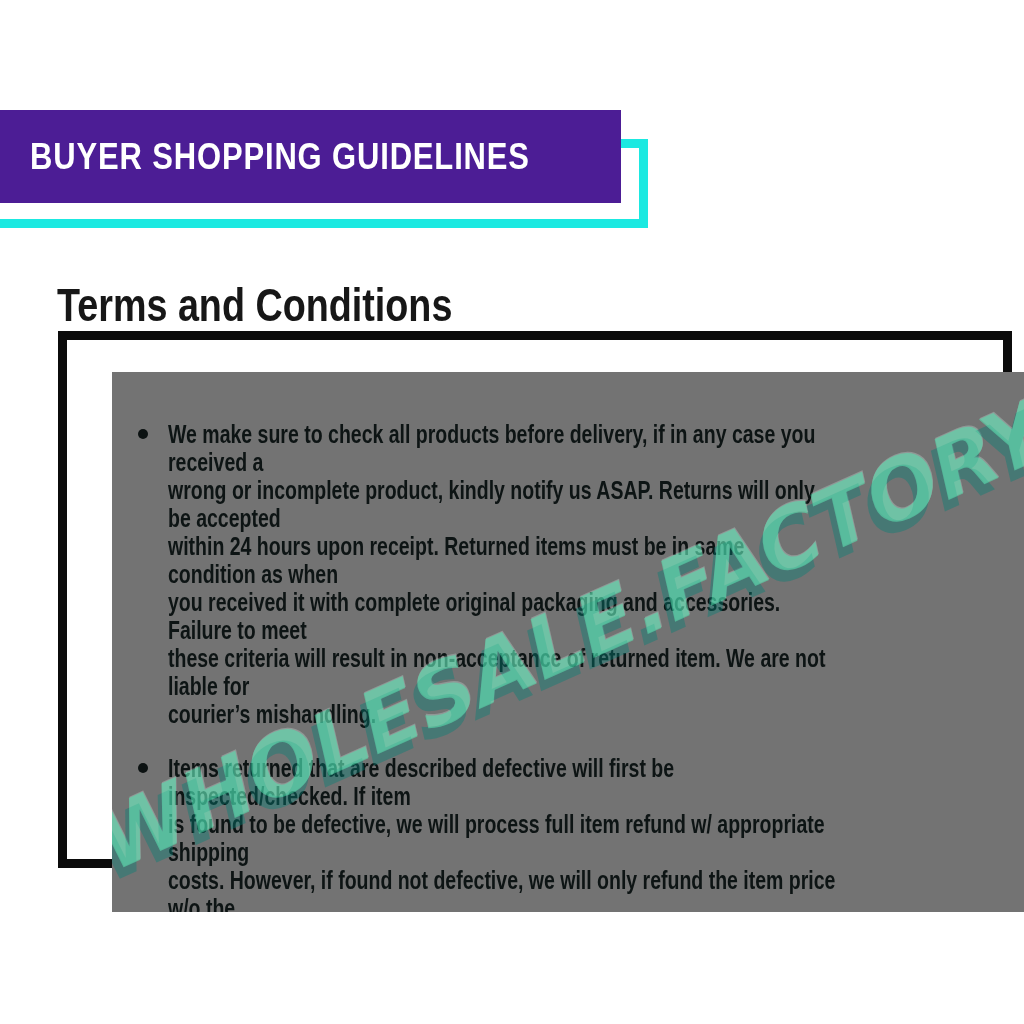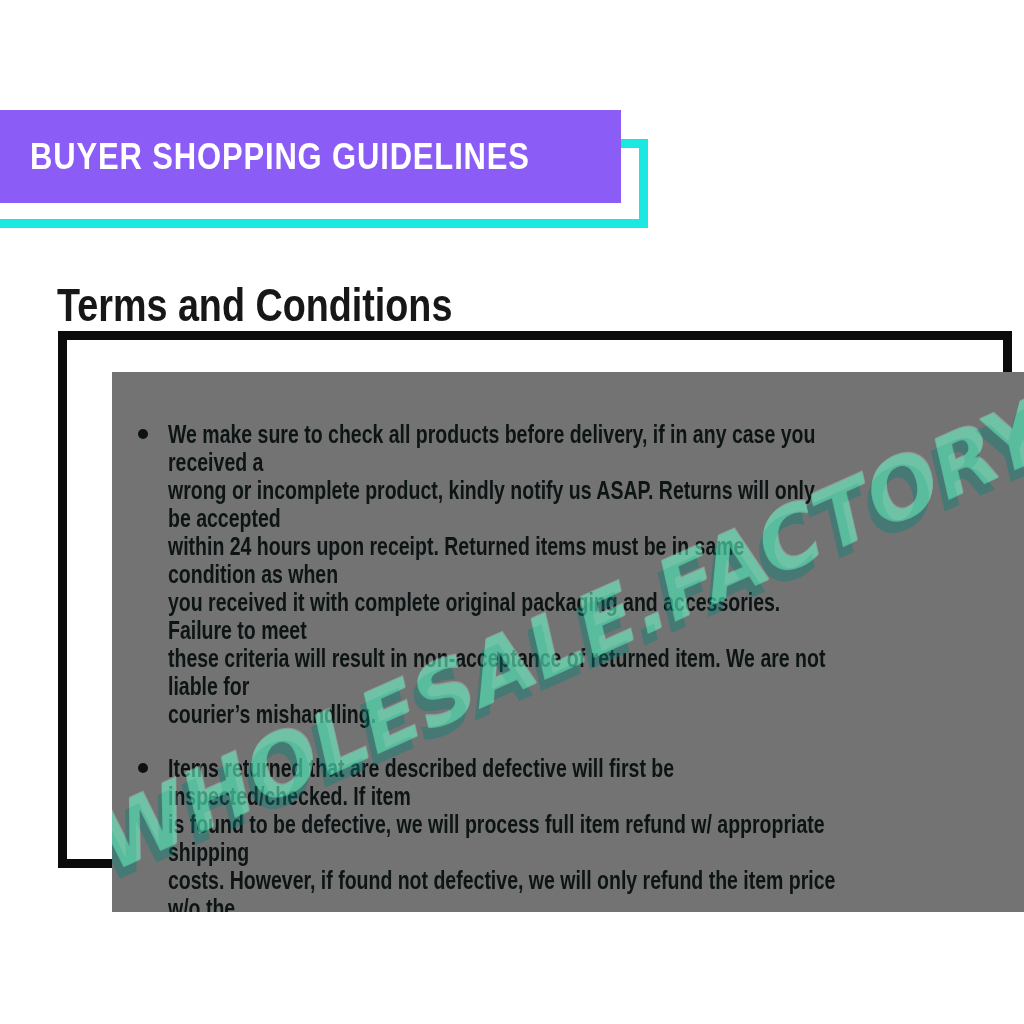--- a/index.html
+++ b/index.html
@@ -18,21 +18,21 @@
     width: 668px; height: 89px;
     border: 9px solid #1be9e1;
     box-sizing: border-box;
     background: transparent;
     z-index: 1;
   }
   .banner {
     position: absolute;
     left: 0; top: 110px;
     width: 621px; height: 93px;
-    background: #8b5cf6;
+    background: #4c1d95;
     z-index: 2;
     display: flex;
     align-items: center;
   }
   .banner-title {
     color: #ffffff;
     font-weight: bold;
     font-size: 36px;
     letter-spacing: 1px;
     padding-left: 35px;

